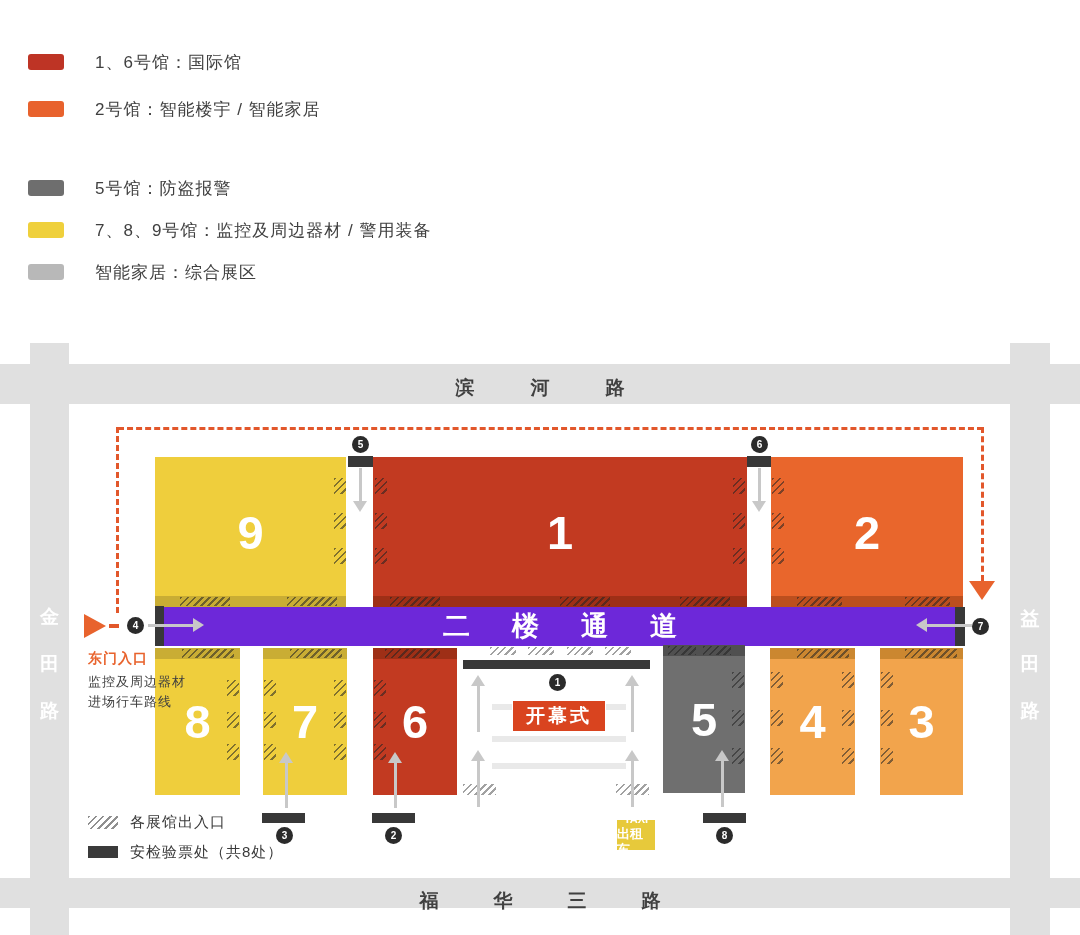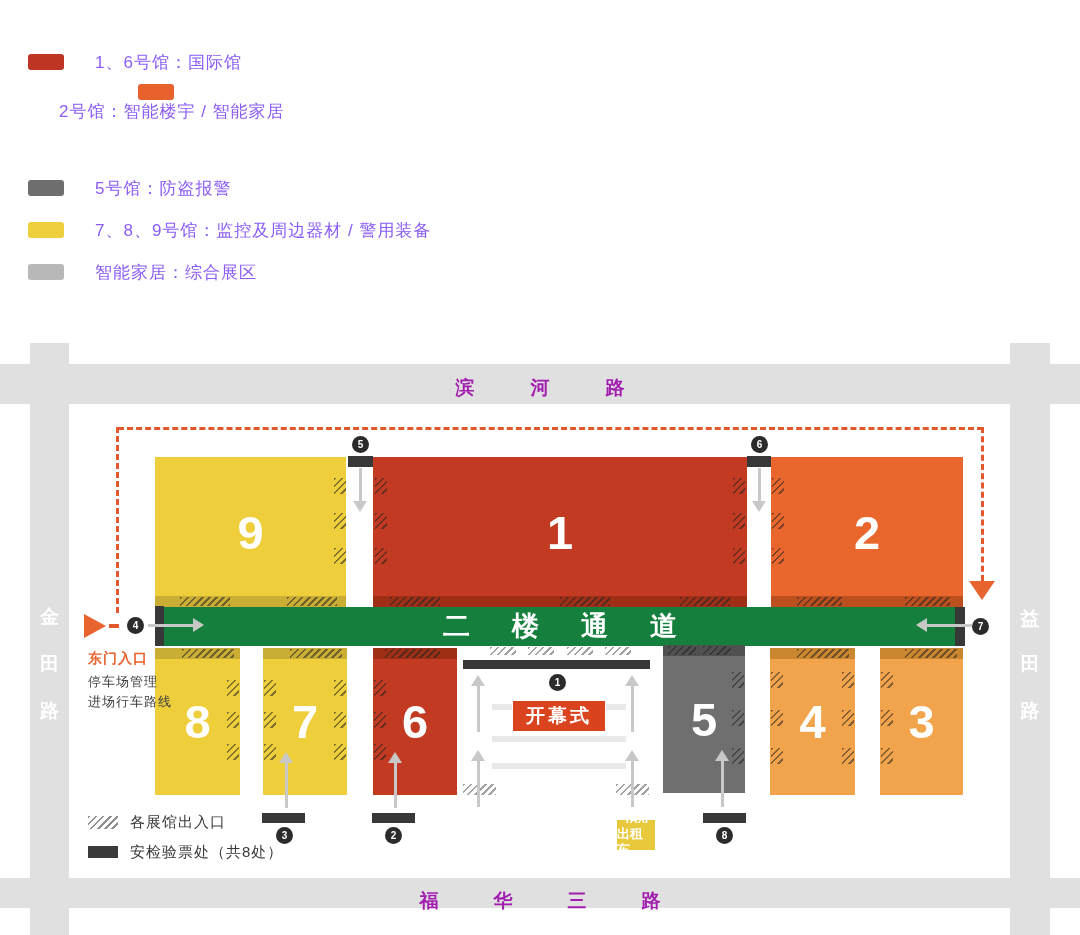--- a/index.html
+++ b/index.html
@@ -2,42 +2,42 @@
 <html><head>
 <meta charset="utf-8">
 <style>
   html,body{margin:0;padding:0;background:#fff;}
   body{font-family:"Liberation Sans","DejaVu Sans",sans-serif;}
   #canvas{position:relative;width:1080px;height:935px;background:#ffffff;overflow:hidden;}
 
   
   .lg-row{position:absolute;left:28px;height:20px;display:flex;align-items:center;}
   .lg-sw{width:36px;height:16px;border-radius:3px;flex:0 0 auto;}
-  .lg-tx{margin-left:31px;font-size:17px;color:#8b5cf6;letter-spacing:1px;white-space:nowrap;}
+  .lg-tx{margin-left:31px;font-size:17px;color:#404040;letter-spacing:1px;white-space:nowrap;}
 
   
   .road{position:absolute;background:#e0e0e0;}
-  .road-h-label{position:absolute;width:100%;text-align:center;color:#a21caf;font-size:19px;font-weight:bold;}
+  .road-h-label{position:absolute;width:100%;text-align:center;color:#404040;font-size:19px;font-weight:bold;}
   .road-v-label{position:absolute;left:0;width:100%;height:100%;display:flex;justify-content:center;color:#fff;
     font-size:19px;font-weight:bold;writing-mode:vertical-rl;letter-spacing:47px;align-items:center;padding-top:47px;box-sizing:border-box;}
 
   
   .hall{position:absolute;display:flex;align-items:center;justify-content:center;}
   .hall .num{color:#fff;font-size:47px;font-weight:bold;line-height:1;}
   .hall .edge{position:absolute;left:0;right:0;height:11px;}
   .top-hall .edge{bottom:0;}
   .bot-hall .edge{top:0;}
   .c-red{background:#c23a21;}      .c-red .edge{background:#9e2f16;}
   .c-org{background:#e9662c;}      .c-org .edge{background:#bc4f1e;}
   .c-lorg{background:#f2a44c;}     .c-lorg .edge{background:#cb8730;}
   .c-gray{background:#6f6f6f;}     .c-gray .edge{background:#505050;}
   .c-yel{background:#efce3c;}      .c-yel .edge{background:#c9ad34;}
 
   
-  #corridor{position:absolute;left:155px;top:607px;width:810px;height:39px;background:#15803d;
+  #corridor{position:absolute;left:155px;top:607px;width:810px;height:39px;background:#6d28d9;
     display:flex;align-items:center;justify-content:center;}
   #corridor span{color:#fff;font-size:27px;font-weight:bold;letter-spacing:42px;text-indent:42px;line-height:1;}
 
   
   .cpbar{position:absolute;background:#383838;}
   .marker{position:absolute;width:17px;height:17px;border-radius:50%;background:#2b2b2b;color:#fff;
     font-size:10px;font-weight:bold;display:flex;align-items:center;justify-content:center;line-height:1;}
 
   
   .route-h{position:absolute;border-top:3px dashed #e2572b;height:0;}
@@ -84,21 +84,21 @@
 </style>
 </head>
 <body>
 
 <div id="canvas">
 
   <div class="lg-row" style="top:52px;">
     <span class="lg-sw" style="background: rgb(190, 52, 37);"></span>
     <span class="lg-tx">1、6号馆：国际馆</span>
   </div>
-  <div class="lg-row" style="top:84px;flex-direction:column;">
+  <div class="lg-row" style="top:99px;">
     <span class="lg-sw" style="background: rgb(232, 98, 45);"></span>
     <span class="lg-tx">2号馆：智能楼宇 / 智能家居</span>
   </div>
   <div class="lg-row" style="top:178px;">
     <span class="lg-sw" style="background: rgb(110, 110, 110);"></span>
     <span class="lg-tx">5号馆：防盗报警</span>
   </div>
   <div class="lg-row" style="top:220px;">
     <span class="lg-sw" style="background: rgb(239, 208, 60);"></span>
     <span class="lg-tx">7、8、9号馆：监控及周边器材 / 警用装备</span>
@@ -192,21 +192,21 @@
   <div class="deco-line" style="left:606px;top:704px;width:20px;"></div>
   <div class="deco-line" style="left:492px;top:736px;width:134px;"></div>
   <div class="deco-line" style="left:492px;top:763px;width:134px;"></div>
   <div id="ceremony">开幕式</div>
   <div id="taxi">
     <span class="t1">TAXI</span>
     <span class="t2">出租车</span>
   </div>
 
   <div id="east-gate">东门入口</div>
-  <div class="truck-note" style="top:673px;">停车场管理</div>
+  <div class="truck-note" style="top:673px;">监控及周边器材</div>
   <div class="truck-note" style="top:693px;">进场行车路线</div>
 
   <div id="sw-hatch"></div>
   <div class="mlg-tx" style="top:813px;">各展馆出入口</div>
   <div id="sw-bar"></div>
   <div class="mlg-tx" style="top:843px;">安检验票处（共8处）</div>
 
 <div class="hatch" style="left: 180px; top: 597px; width: 50px; height: 9px;"></div>
     <div class="hatch" style="left: 287px; top: 597px; width: 50px; height: 9px;"></div>
     <div class="hatch" style="left: 390px; top: 597px; width: 50px; height: 9px;"></div>

